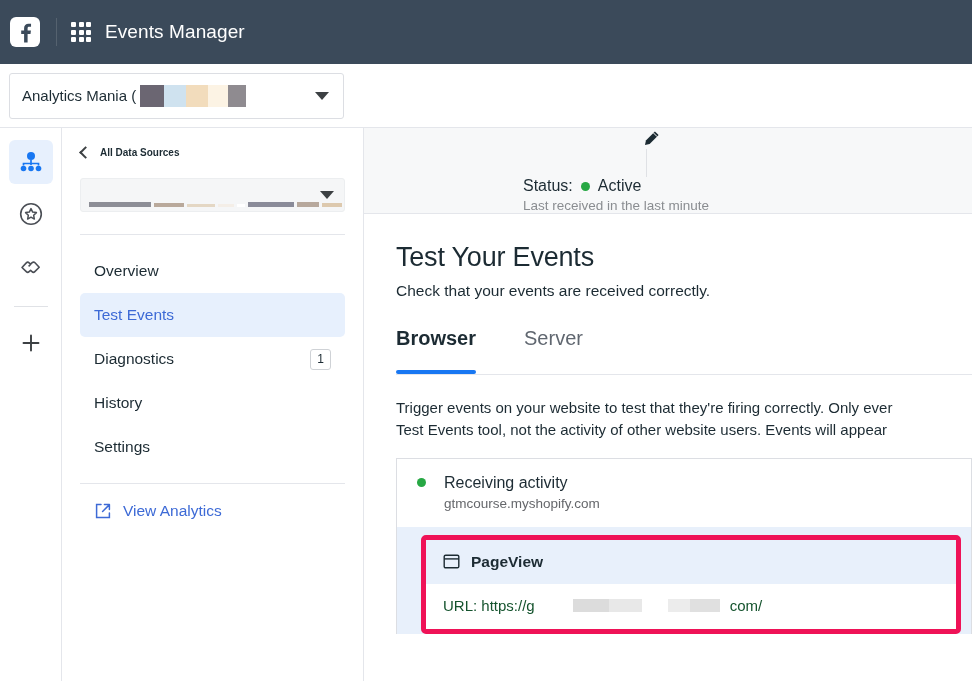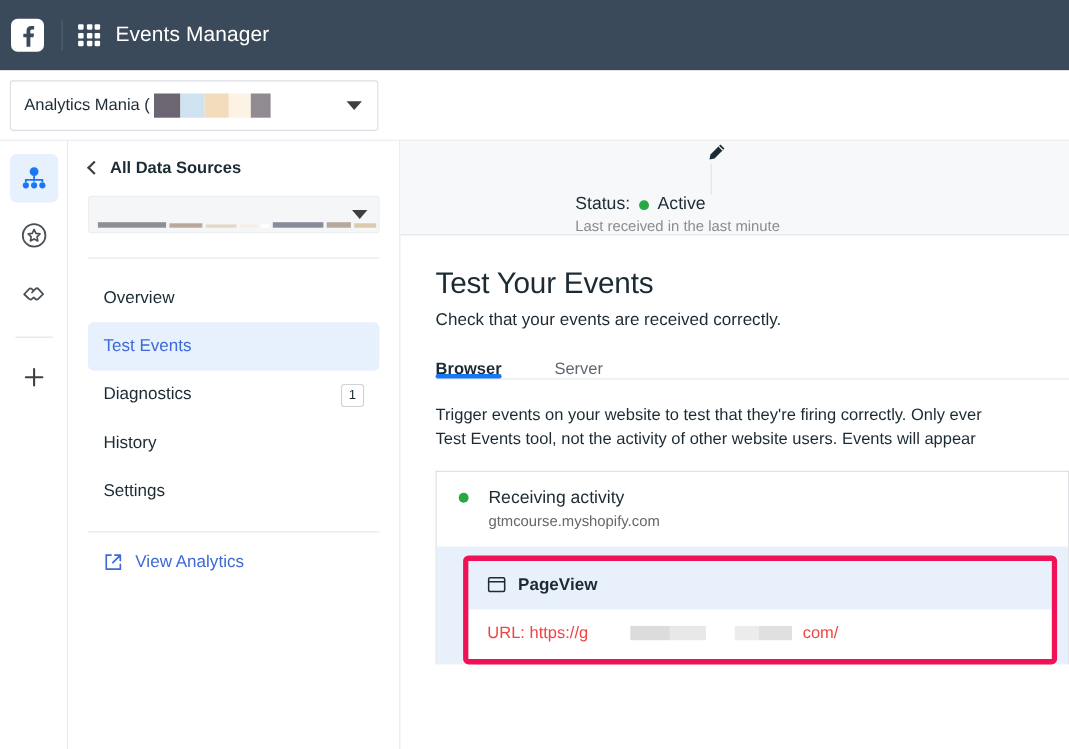--- a/index.html
+++ b/index.html
@@ -133,21 +133,21 @@
     cursor: pointer;
   }
   .chev-left {
     width: 9px; height: 9px;
     border-left: 2px solid #3c4043;
     border-bottom: 2px solid #3c4043;
     transform: rotate(45deg);
     margin-right: 10px;
   }
   .back-label {
-    font-size: 15px; font-weight: bold; color: #1c2b33;
+    font-size: 10px; font-weight: bold; color: #1c2b33;
   }
   .ds-select {
     height: 34px;
     background: #f5f6f7;
     border: 1px solid #eceef0;
     border-radius: 3px;
     margin-top: 2px;
     display: flex;
     align-items: center;
     position: relative;
@@ -226,23 +226,23 @@
     margin: 0 8px 0 8px;
   }
   .status-line2 { font-size: 13.5px; color: #8a8d91; margin-top: 3px; }
 
   .content { flex: 1 1 auto; padding: 28px 0 0 32px; overflow: hidden; }
   .h1 { font-size: 27px; color: #1c2b33; font-weight: normal; letter-spacing: -.2px; }
   .sub { font-size: 15.5px; color: #1c2b33; margin-top: 9px; }
 
   .tabs { display: flex; margin-top: 27px; }
   .tab {
-    font-size: 15px;
+    font-size: 20px;
     color: #606770;
-    padding-bottom: 0;
+    padding-bottom: 24px;
     margin-right: 48px;
     cursor: pointer;
     position: relative;
   }
   .tab.active { color: #1c2b33; font-weight: bold; }
   .tab.active::after {
     content: "";
     position: absolute;
     left: 0; right: 0; bottom: 0;
     height: 4px;
@@ -286,21 +286,21 @@
   }
   .event-card-head {
     background: #e8f0fb;
     padding: 13px 0 13px 17px;
     display: flex;
     align-items: center;
   }
   .win-icon { margin-right: 11px; display: block; }
   .event-name { font-size: 15.5px; font-weight: bold; color: #1c2b33; }
   .event-body { background: #ffffff; padding: 13px 0 15px 17px; }
-  .evt-row { font-size: 15px; color: #ef4444; display: flex; align-items: flex-end; }
+  .evt-row { font-size: 15px; color: #14532d; display: flex; align-items: flex-end; }
   .evt-row + .evt-row { margin-top: 10px; }
   .url-redact { display: inline-flex; align-items: center; height: 17px; }
   .url-redact span { display: block; height: 100%; }
 </style>
 </head>
 <body>
 
 <div class="topbar">
   <div class="fb-logo">
     <svg width="22" height="22" viewBox="0 0 22 22" aria-hidden="true">

